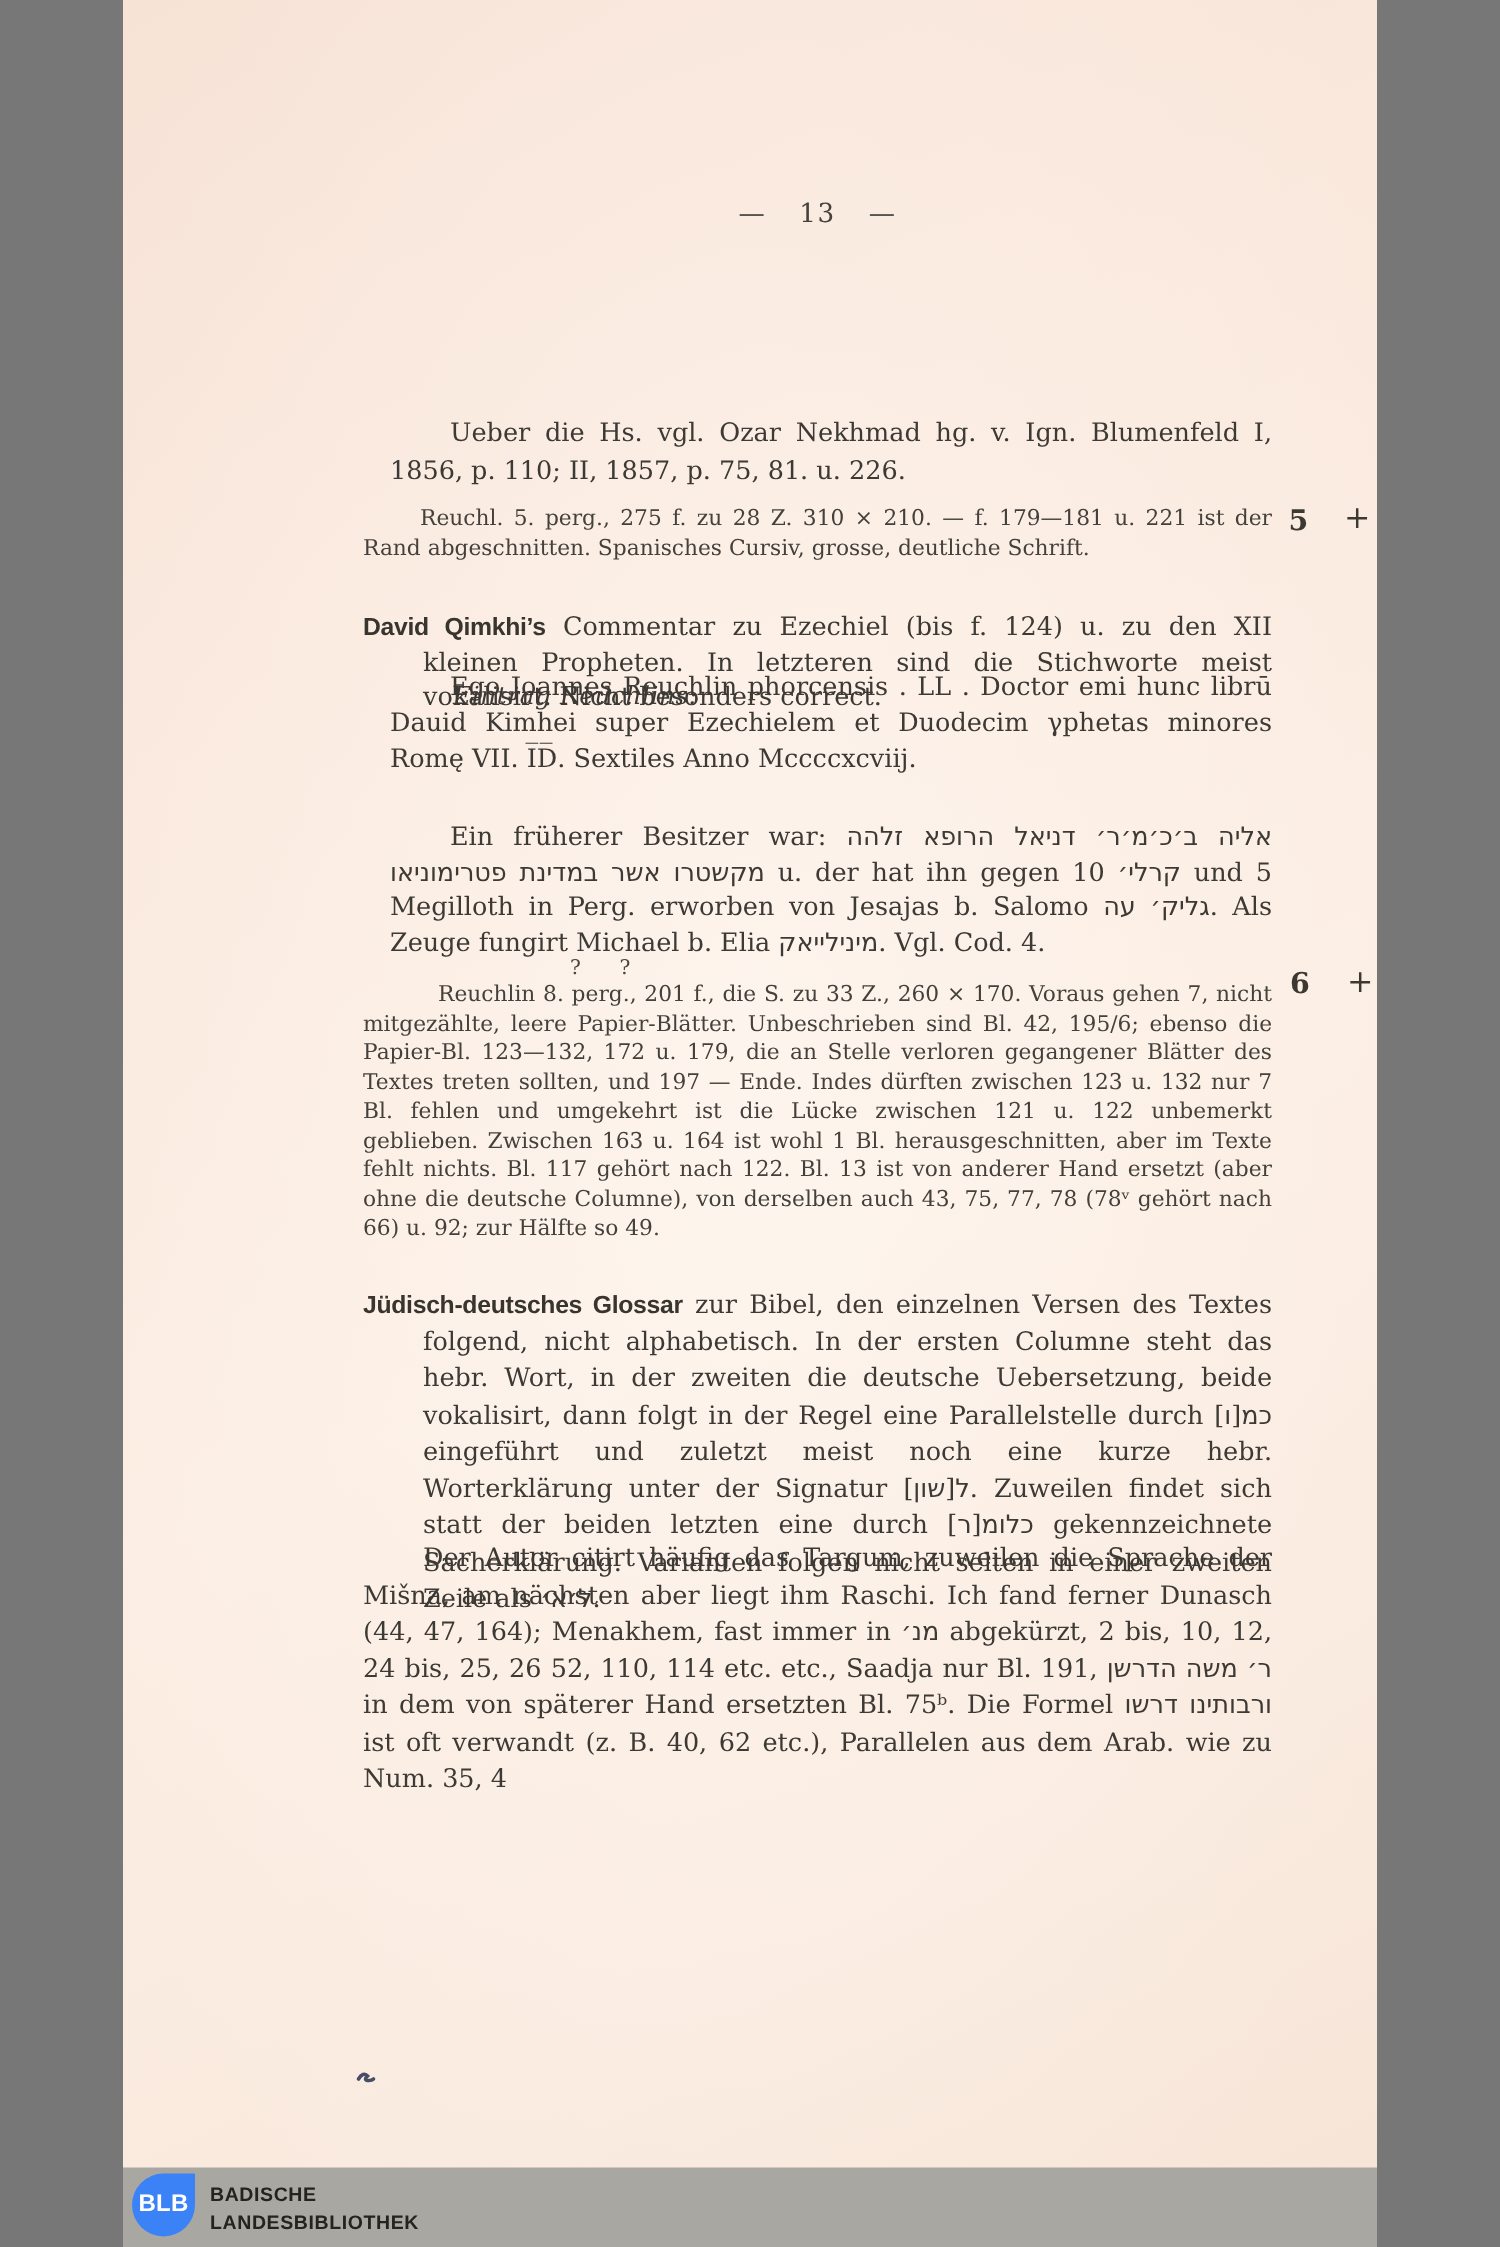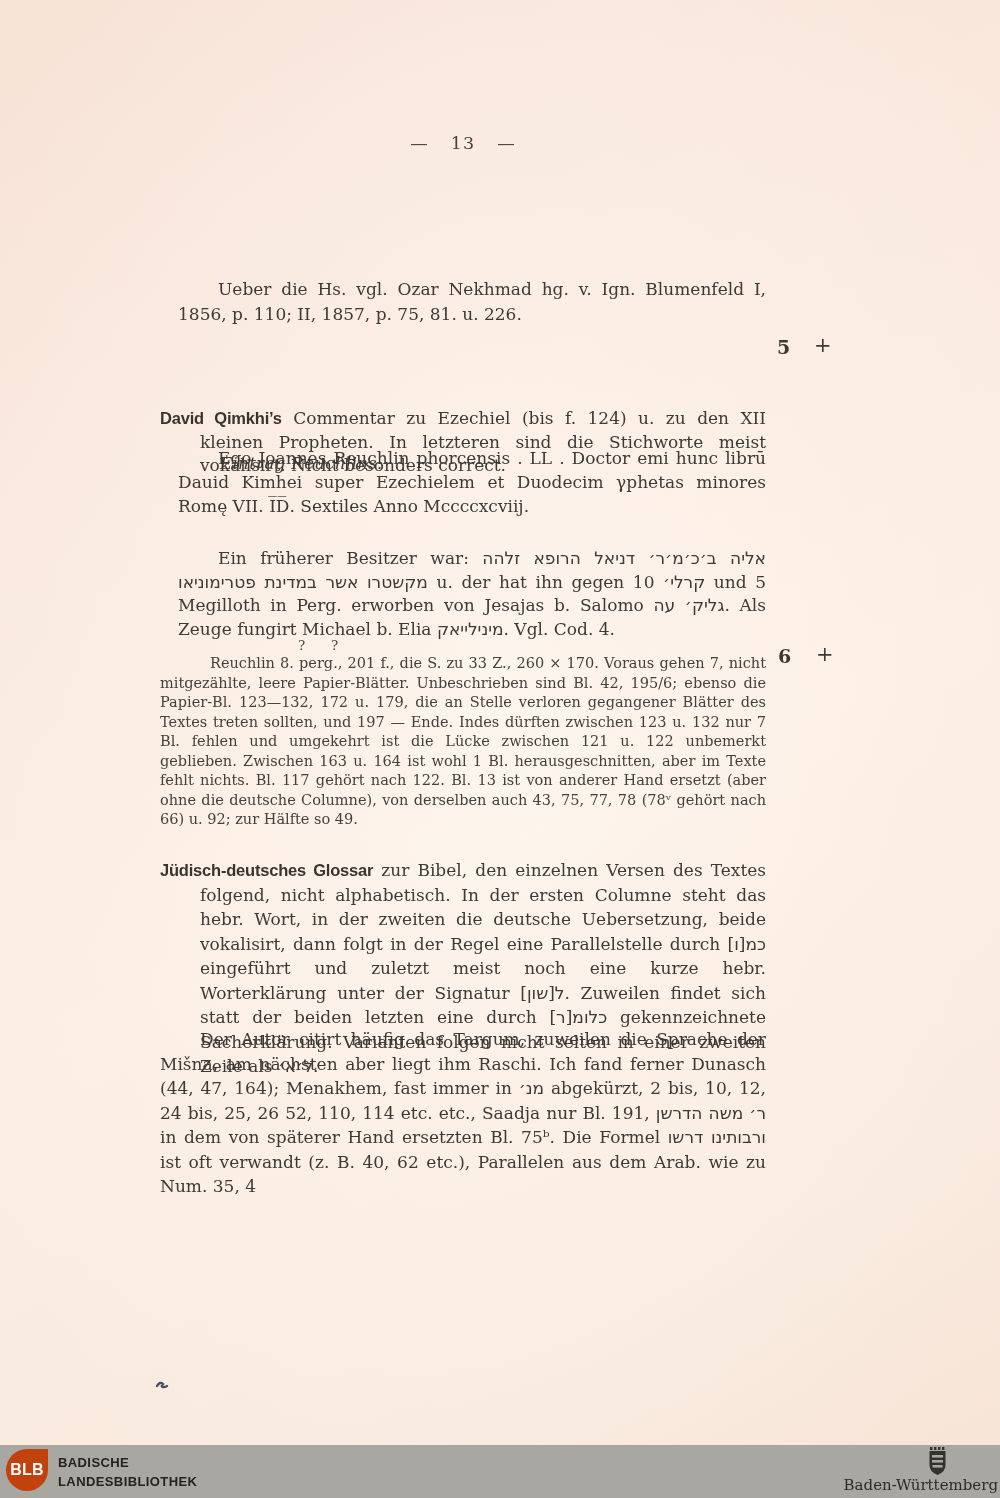--- a/index.html
+++ b/index.html
@@ -1,18 +1,18 @@
 <!DOCTYPE html>
 <html lang="de"><head>
 <meta charset="utf-8">
 <style>
   html,body{margin:0;padding:0;background:#777;}
   .page{
     position:relative;
-    width:1000px;height:1498px;
+    width:836px;height:1498px;
     margin:0 auto;
     overflow:hidden;
     background:
       radial-gradient(ellipse at 50% 45%, rgba(255,252,248,0.35), rgba(244,215,196,0.18) 85%),
       linear-gradient(155deg,#f8e5da 0%,#fbece2 28%,#fdf2e9 55%,#fbeee4 80%,#f7e7da 100%);
     font-family:"DejaVu Serif","DejaVu Sans",serif;
     color:#3d3a36;
   }
   .pagenum{
     position:absolute;top:133px;left:160px;width:606px;
@@ -38,21 +38,21 @@
   .mplus{position:absolute;font-size:21px;font-weight:400;color:#3c3933;}
   .qmarks{position:absolute;left:298px;font-size:13.5px;color:#4a463f;white-space:pre;}
   .inkmark{position:absolute;left:155px;top:1376px;}
   
   .footer{
     position:absolute;left:0;bottom:0;width:1000px;height:53px;
     background:#a9a7a2;
   }
   .blb-logo{
     position:absolute;left:6px;top:4px;width:42px;height:42px;
-    background:#c2410c;
+    background:#3b82f6;
     border-radius:50% 0 50% 50%;
     display:flex;align-items:center;justify-content:center;
   }
   .blb-logo span{
     font-family:"Liberation Sans","DejaVu Sans",sans-serif;
     font-weight:700;font-size:16px;color:#ffffff;letter-spacing:0.2px;
   }
   .libname{
     position:absolute;left:58px;top:8px;
     font-family:"Liberation Sans","DejaVu Sans",sans-serif;
@@ -70,20 +70,21 @@
 
 <div class="page">
 
   <div class="pagenum">
     <span>—</span><span class="num">13</span><span>—</span>
   </div>
 
 
   <div class="blk main pl18 ind40" style="top:277px;">Ueber die Hs. vgl. Ozar Nekhmad hg. v. Ign. Blumenfeld I, 1856, p. 110; II, 1857, p. 75, 81. u. 226.</div>
 
+  <div class="blk small" style="top:337px;text-indent:38px;">Reuchl. 5.  perg., 275 f. zu 28 Z.  310 × 210. — f. 179—181 u. 221 ist der Rand abgeschnitten.  Spanisches Cursiv, grosse, deutliche Schrift.</div>
 
   <div class="mnote" style="top:336px;left:777px;">5</div>
   <div class="mplus" style="top:333px;left:814px;">+</div>
 
   <div class="blk main lh23 hang" style="top:380px;">
     <span class="lead">David Qimkhi’s</span><span> Commentar zu Ezechiel (bis f. 124) u. zu den XII kleinen Propheten.  In letzteren sind die Stichworte meist vokalisirt.  Nicht besonders correct.</span>
   </div>
 
   <div class="blk main ital" style="top:451px;">Eintrag Reuchlins:</div>
 

